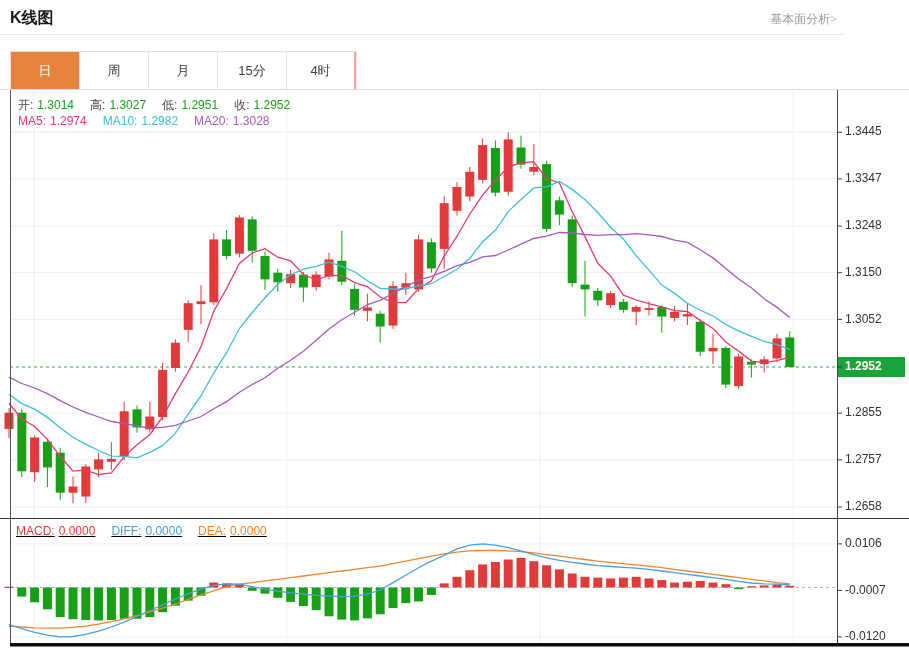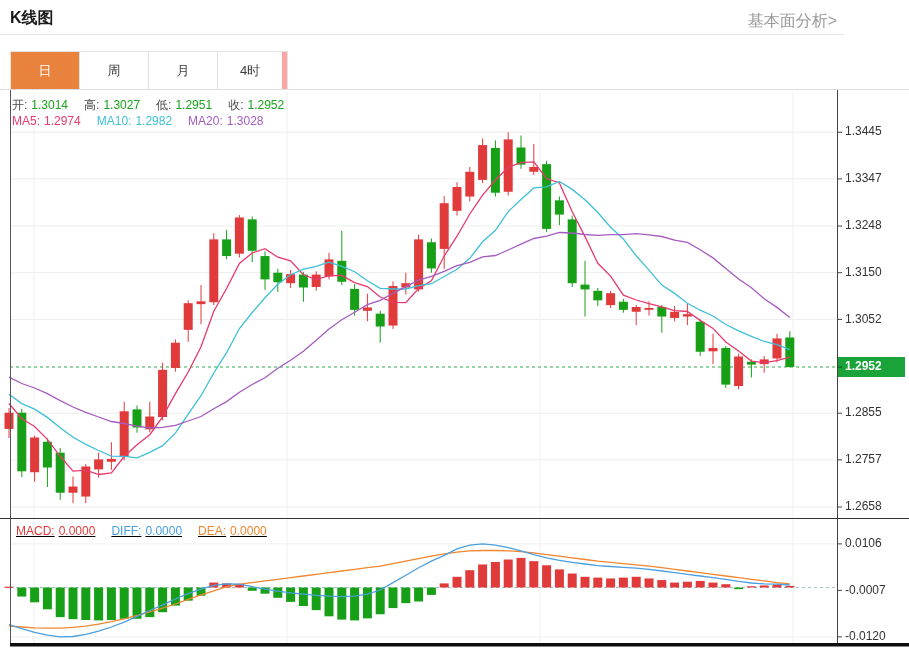--- a/index.html
+++ b/index.html
@@ -1,46 +1,47 @@
 <!DOCTYPE html>
 <html><head>
 <meta charset="utf-8">
 <style>
   html,body{margin:0;padding:0;background:#fff;}
   body{width:909px;height:648px;position:relative;overflow:hidden;
        font-family:"Liberation Sans","DejaVu Sans",sans-serif;-webkit-font-smoothing:antialiased;}
   .hdr{position:absolute;left:0;top:0;width:844px;height:35px;border-bottom:1px solid #e7e7e7;box-sizing:border-box;padding-left:40px;}
   .hdr-title{position:absolute;left:10px;top:8px;font-size:16px;font-weight:bold;color:#1a1a1a;}
-  .hdr-link{position:absolute;right:7px;top:11px;font-size:16px;color:#999;text-decoration:none;cursor:pointer;}
+  .hdr-link{position:absolute;right:7px;top:11px;font-size:12px;color:#999;text-decoration:none;cursor:pointer;font-family:Liberation Serif, serif;}
   .tabs{position:absolute;left:10px;top:51px;height:37px;display:flex;border:1px solid #e2e2e2;box-sizing:content-box;background:#fff;}
   .tab{width:69px;height:37px;line-height:37px;text-align:center;font-size:13px;color:#404040;
        border-right:1px solid #e2e2e2;cursor:pointer;background:#fff;box-sizing:border-box;}
-  .tab:last-child{border-right:5px solid #fca5a5;}
+  .tab:last-child{border-right:2px solid #fca5a5;}
   .tab.active{background:#e8823c;color:#fff;}
   .chart-top-line{position:absolute;left:0;top:89px;width:909px;height:1px;background:#ddd;}
   #chart-svg{position:absolute;left:0;top:89px;}
-  .info-row{position:absolute;left:12px;font-size:12px;white-space:nowrap;pointer-events:none;}
+  .info-row{position:absolute;left:18px;font-size:12px;white-space:nowrap;pointer-events:none;}
   #ohlc-row{top:97px;}
   #ma-row{top:114px;}
   #macd-row{top:524px;left:16px;text-decoration:underline;}
   .info-row span{margin-right:4px;}
   .info-row .grp{margin-right:12px;}
 </style>
 </head>
 <body>
 
 <div class="hdr">
   <div class="hdr-title">K线图</div>
   <a class="hdr-link">基本面分析&gt;</a>
 </div>
 
 <div class="tabs" id="tabs">
     <div class="tab active">日</div>
     <div class="tab">周</div>
     <div class="tab">月</div>
+    <div class="tab">15分</div>
     <div class="tab">4时</div>
   </div>
 
 <div class="chart-top-line"></div>
 
 <svg id="chart-svg" width="909" height="559" viewBox="0 89 909 559">
     <g>
       <line x1="34" y1="92" x2="34" y2="643" stroke="#f0f0f0" stroke-width="1"></line>
       <line x1="287" y1="92" x2="287" y2="643" stroke="#f0f0f0" stroke-width="1"></line>
       <line x1="540" y1="92" x2="540" y2="643" stroke="#f0f0f0" stroke-width="1"></line>

